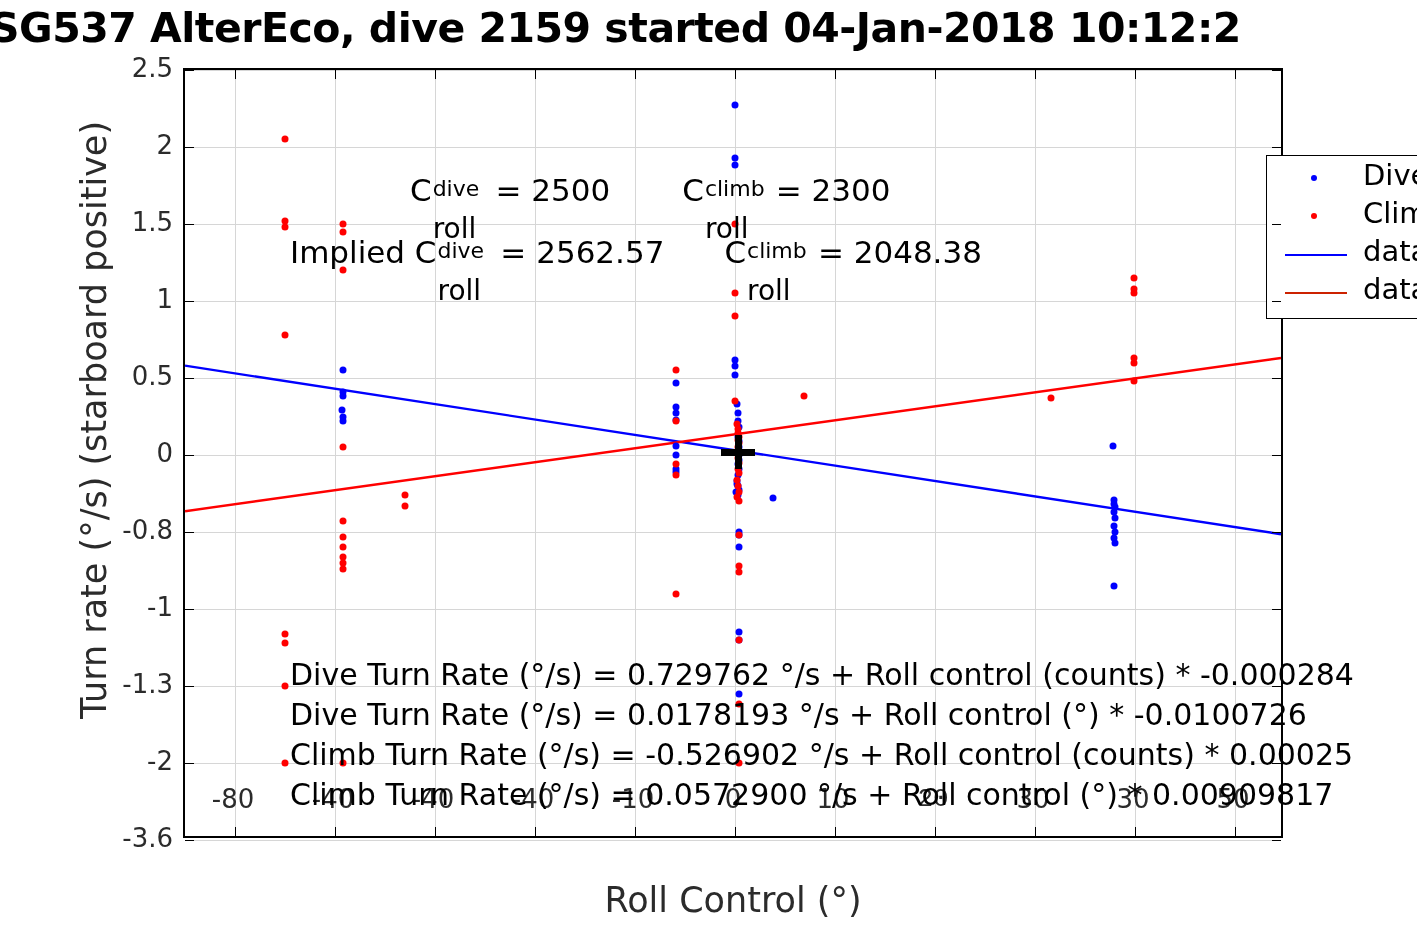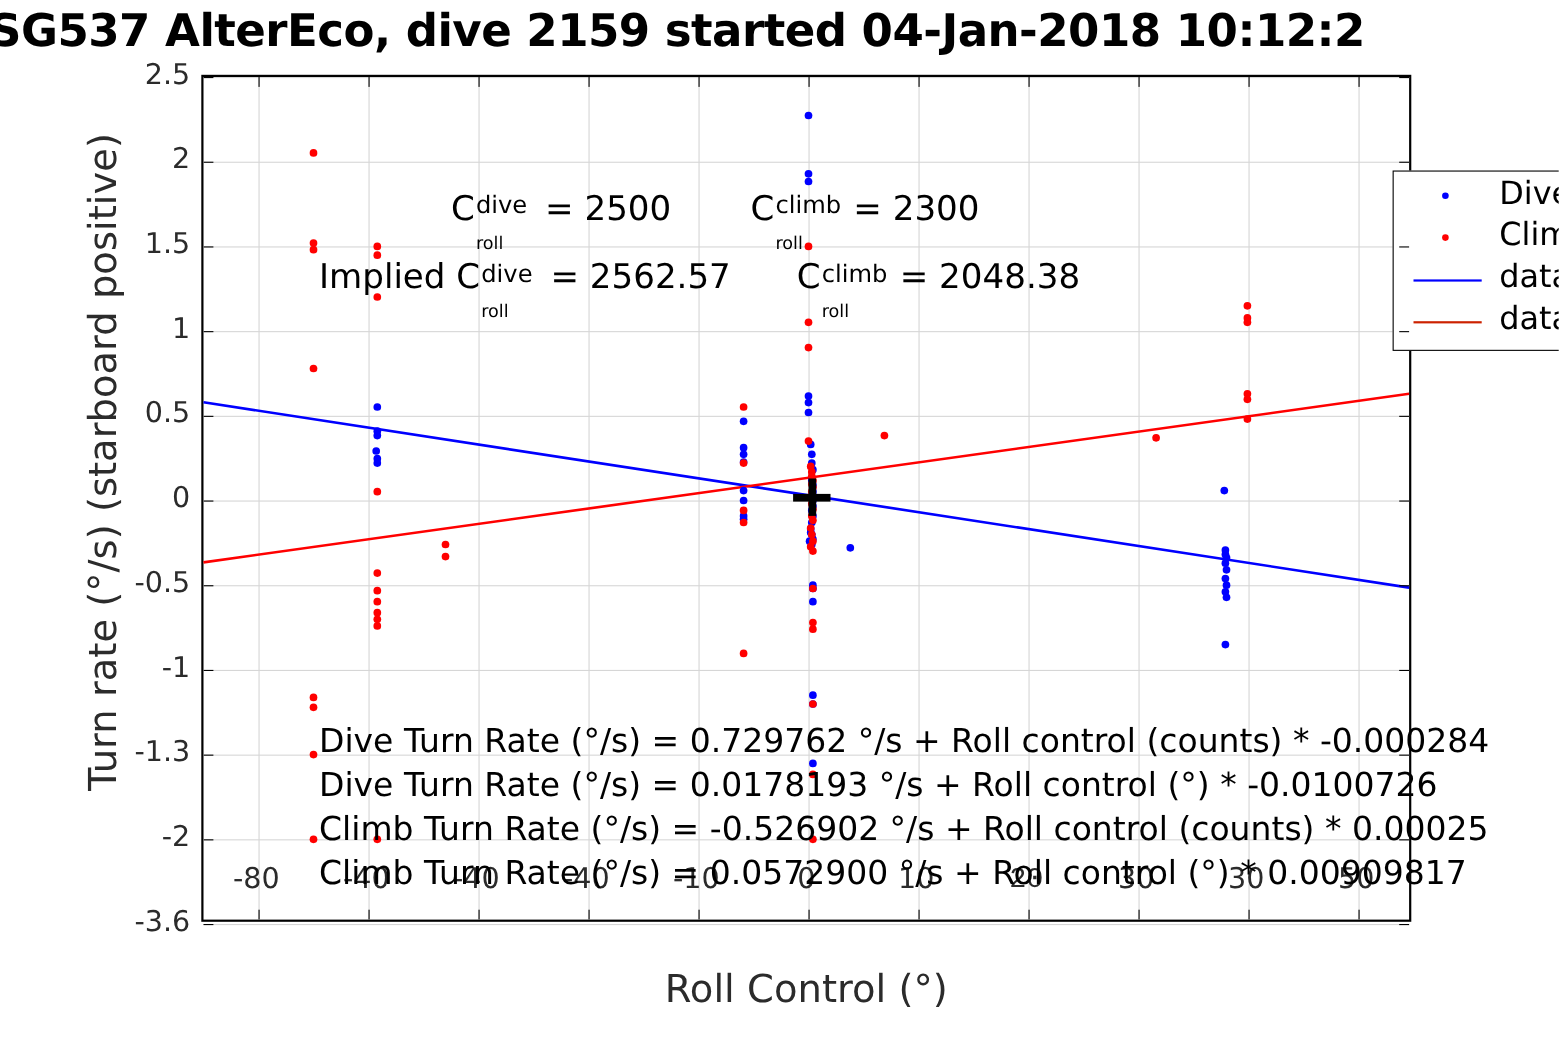--- a/index.html
+++ b/index.html
@@ -63,21 +63,21 @@
       width:34px;height:34px;}
   #crossmark .hbar{position:absolute;left:0;top:14px;width:34px;height:7px;background:#000;}
   #crossmark .vbar{position:absolute;left:14px;top:0;width:7px;height:34px;background:#000;}
 
   svg#lines{position:absolute;left:0;top:0;width:100%;height:100%;overflow:visible;}
 
   
   .annot{position:absolute;font-size:31px;color:#000;white-space:nowrap;}
   .cstack{display:inline-block;position:relative;vertical-align:baseline;width:0;}
   .cstack .sup{position:absolute;left:1px;top:-25px;font-size:22px;white-space:nowrap;}
-  .cstack .sub{position:absolute;left:1px;top:11px;font-size:16px;white-space:nowrap;}
+  .cstack .sub{position:absolute;left:1px;top:11px;font-size:28px;white-space:nowrap;}
 
   #annot-line1{left:410px;top:172px;}
   #annot-line1 .gap{display:inline-block;width:72px;}
   #annot-line2{left:290px;top:234px;}
   #annot-line2 .gap{display:inline-block;width:60px;}
   #annot-line3{left:290px;top:290px;}
 
   .eq{position:absolute;font-size:30px;color:#000;white-space:nowrap;left:290px;}
   #eq1{top:657px;}
   #eq2{top:697px;text-align:center;}
@@ -335,21 +335,21 @@
       <div class="xticklabel" style="left: 1133px;">30</div>
       <div class="xticklabel" style="left: 1233px;">50</div>
     </div>
   <div id="yticks">
       <div class="yticklabel" style="top: 68px;">2.5</div>
       <div class="yticklabel" style="top: 145px;">2</div>
       <div class="yticklabel" style="top: 222px;">1.5</div>
       <div class="yticklabel" style="top: 299px;">1</div>
       <div class="yticklabel" style="top: 376px;">0.5</div>
       <div class="yticklabel" style="top: 453px;">0</div>
-      <div class="yticklabel" style="top: 530px;">-0.5</div>
+      <div class="yticklabel" style="top: 530px;">-0.8</div>
       <div class="yticklabel" style="top: 607px;">-1</div>
       <div class="yticklabel" style="top: 684px;">-1.3</div>
       <div class="yticklabel" style="top: 761px;">-2</div>
       <div class="yticklabel" style="top: 838px;">-3.6</div>
     </div>
 
   <div class="annot" id="annot-line1">
     <span>C</span><span class="cstack"><span class="sup">dive</span><span class="sub">roll</span></span><span style="display:inline-block;width:54px;"></span><span> = 2500</span><span class="gap"></span><span>C</span><span class="cstack"><span class="sup">climb</span><span class="sub">roll</span></span><span style="display:inline-block;width:62px;"></span><span> = 2300</span>
   </div>
 

